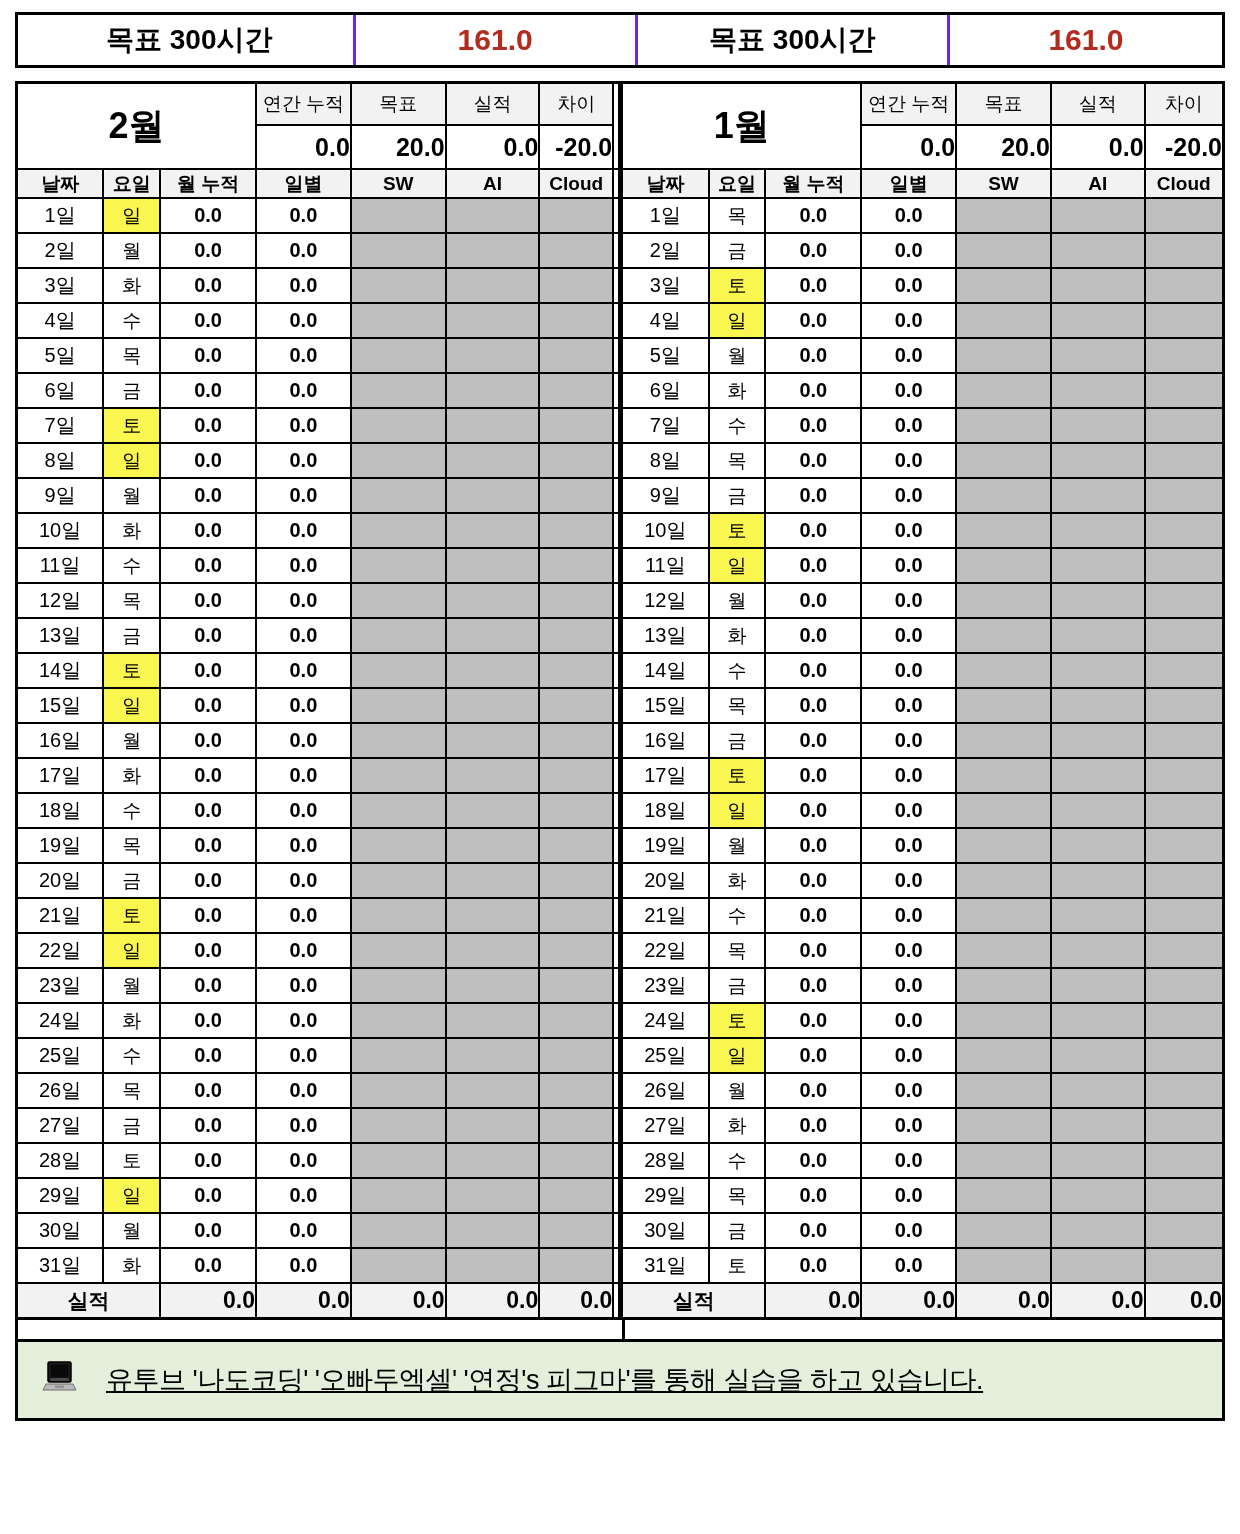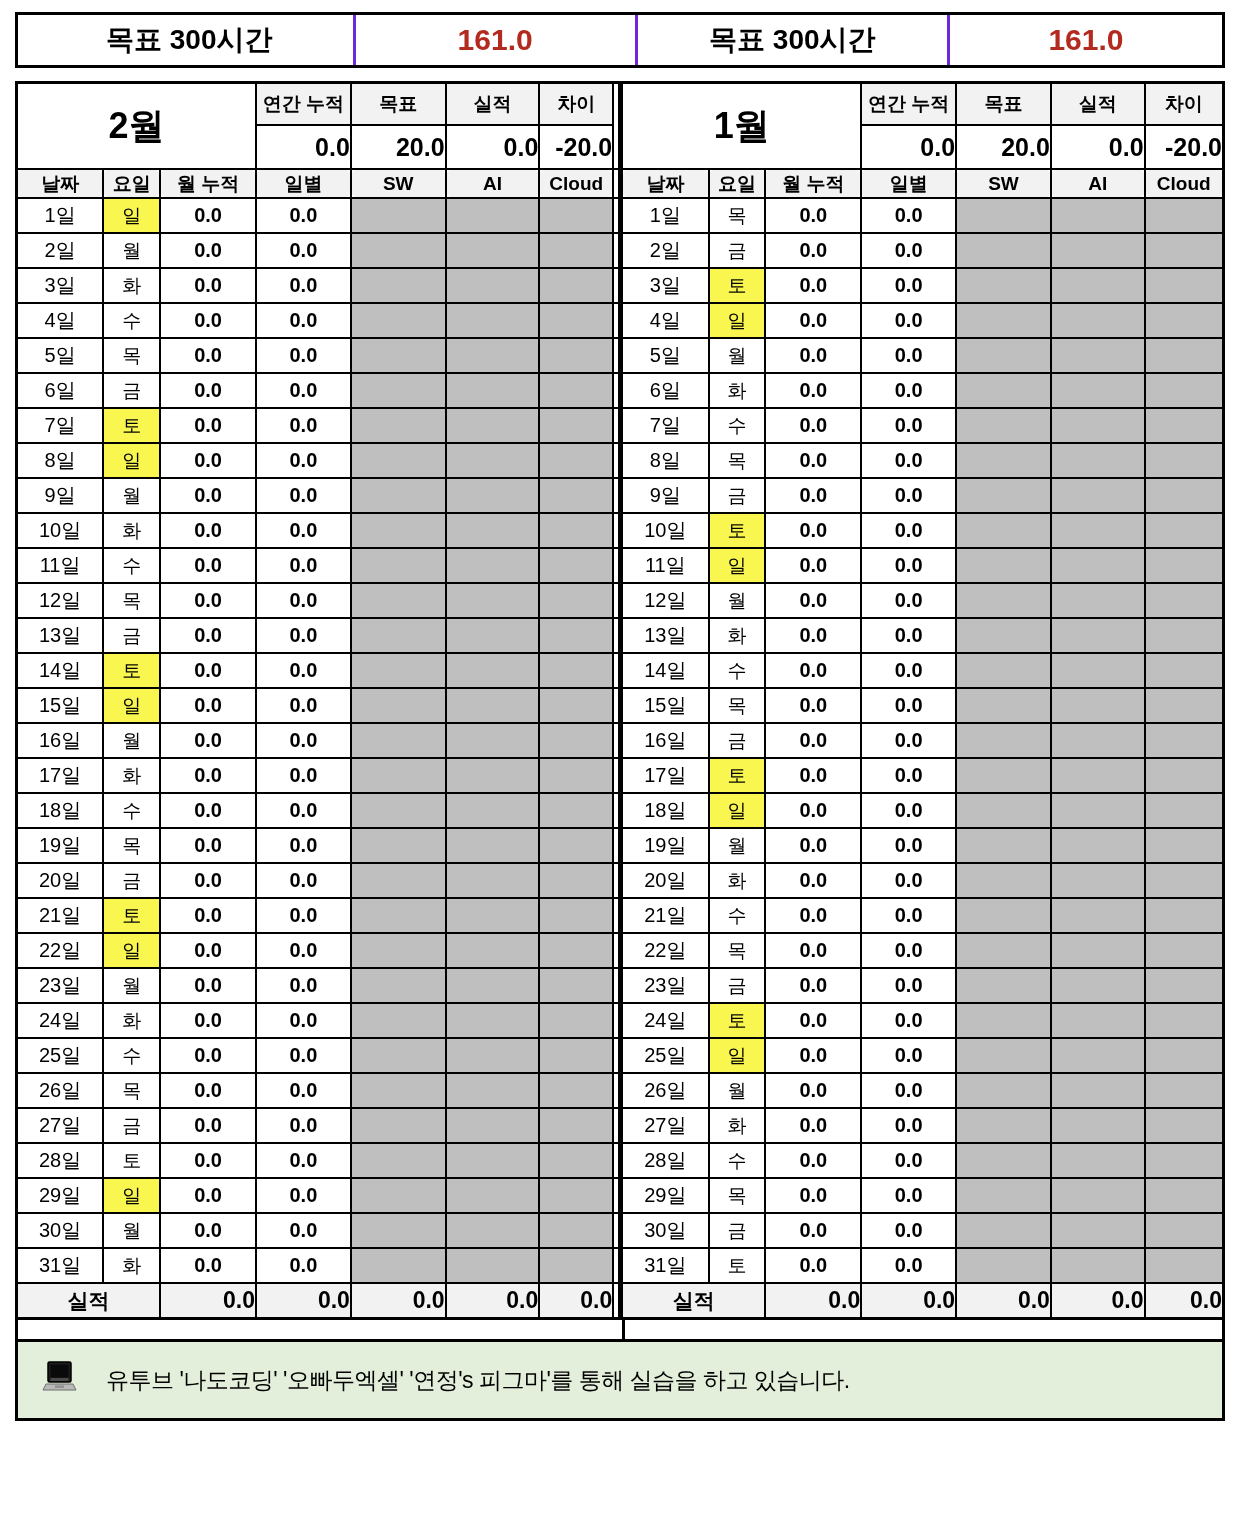--- a/index.html
+++ b/index.html
@@ -19,39 +19,39 @@
   .sum-value{flex:0 0 23.6%;font-size:30px;font-weight:800;color:#b32a1f;}
   .sum-label2{flex:0 0 26.1%;font-size:28px;font-weight:800;}
   .sum-value2{flex:1 1 auto;font-size:30px;font-weight:800;color:#b32a1f;}
 
   
   .tables{display:flex;margin-top:13px;}
   table.sheet{border-collapse:collapse;table-layout:fixed;border:3px solid #000;}
   table.sheet.left{border-right:none;}
   table.sheet td{border:2px solid #000;padding:0;overflow:hidden;white-space:nowrap;vertical-align:middle;}
   td.month-cell{font-size:36px;font-weight:800;text-align:center;background:#fff;}
-  td.stat-label{background:#f2f2f2;font-weight:700;font-size:19px;text-align:center;height:40px;}
+  td.stat-label{background:#f2f2f2;font-weight:400;font-size:19px;text-align:center;height:40px;}
   td.stat-value{font-weight:700;font-size:25px;text-align:right;padding-right:3px;height:42px;}
   td.col-head{background:#f2f2f2;font-weight:700;font-size:19px;text-align:center;height:27px;border-radius:8px;}
   td.c-date{font-size:20px;text-align:center;height:33px;}
   td.c-dow{font-size:19px;text-align:center;}
   td.c-dow.weekend{background:#f9f64f;}
   td.c-num{font-weight:700;font-size:20px;text-align:center;}
   td.c-gray{background:#bfbfbf;}
   td.c-spacer{background:#fff;}
   td.total-label{background:#f2f2f2;font-weight:800;font-size:21px;text-align:center;height:33px;}
   td.total-value{background:#f2f2f2;font-weight:700;font-size:23px;text-align:right;padding-right:4px;}
 
   
   .strip{display:flex;height:19px;}
   .strip .half-l{box-sizing:border-box;width:607px;border-left:3px solid #000;}
   .strip .half-r{box-sizing:border-box;width:603px;border-left:3px solid #000;border-right:3px solid #000;}
   .note{box-sizing:border-box;border:3px solid #000;background:#e3efda;height:82px;display:flex;align-items:center;padding-left:20px;}
   .note-icon{width:42px;height:38px;margin-right:26px;flex:0 0 auto;}
-  .note-text{font-size:23px;letter-spacing:-0.5px;}
+  .note-text{font-size:27px;letter-spacing:-0.5px;text-decoration:underline;}
 </style>
 </head>
 <body>
 
 <div class="page">
 
 
   <div class="summary">
     <div class="cell sum-label">목표 300시간</div>
     <div class="cell sum-value">161.0</div>

